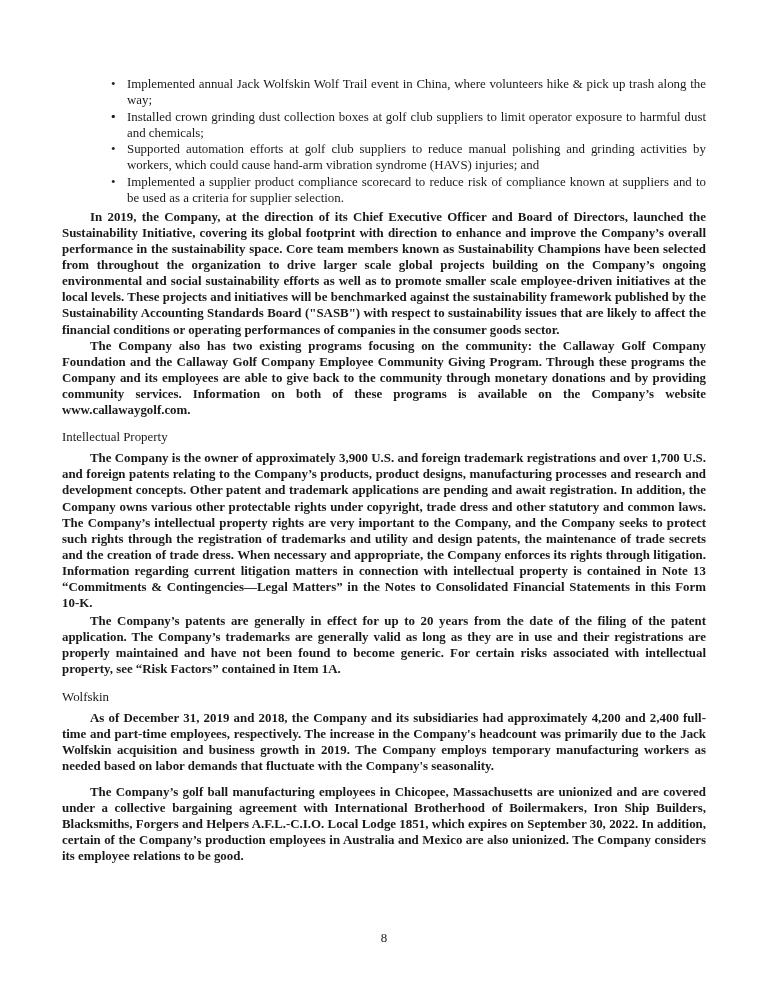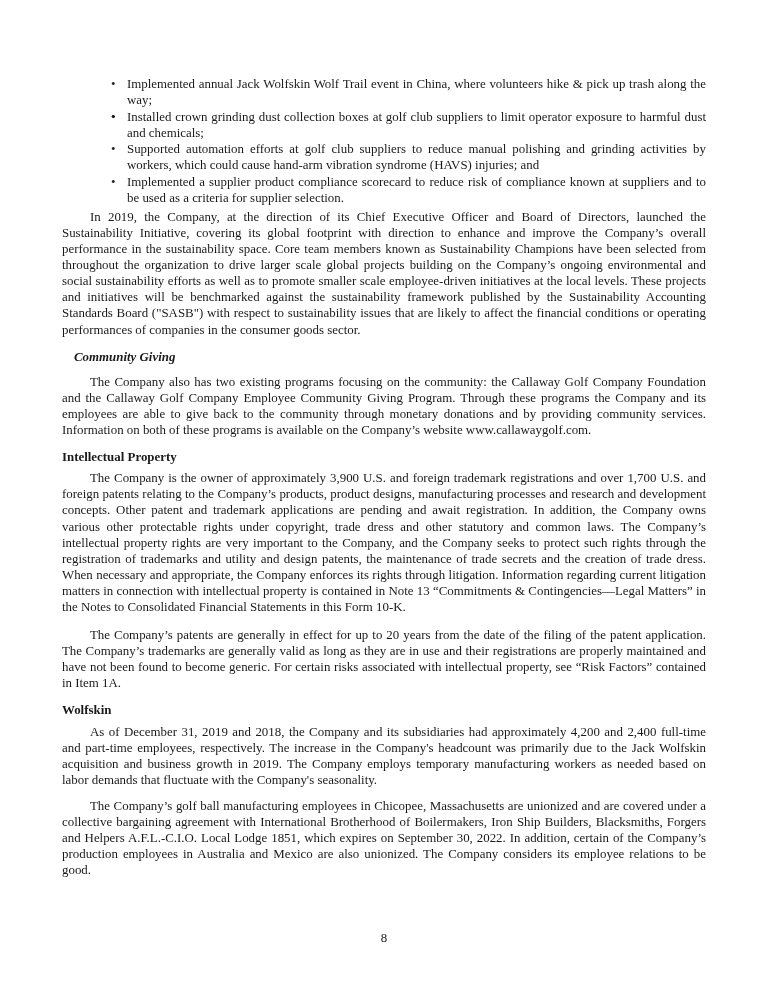--- a/index.html
+++ b/index.html
@@ -5,45 +5,44 @@
   html, body { margin: 0; padding: 0; background: #ffffff; }
   body { width: 768px; height: 1000px; position: relative; overflow: hidden; }
   .page {
     position: absolute; left: 62px; top: 76px; width: 644px;
     font-family: "Liberation Serif", serif; font-size: 12.9px; line-height: 16.1px;
     color: #1a1a1a;
   }
   ul.bullets { list-style: none; margin: 0; padding: 0 0 0 65px; }
   ul.bullets li { position: relative; text-align: justify; margin: 0 0 0.4px 0; }
   ul.bullets li .bullet { position: absolute; left: -16px; top: 0; }
-  p { margin: 0; text-align: justify; text-indent: 28px; }
-  p.gap-before { margin-top: 12px; }
+  p { margin: 0; text-align: justify; text-indent: 28px; font-weight: bold; }
+  p.gap-before { margin-top: 2px; }
   .subhead-italic { font-weight: bold; font-style: italic; margin: 11px 0 9px 12px; }
-  .subhead { font-weight: bold; margin: 11px 0 5px 0; }
+  .subhead { font-weight: normal; margin: 11px 0 5px 0; }
   .page-number {
     position: absolute; left: 0; width: 768px; top: 931px; text-align: center;
     font-family: "Liberation Serif", serif; font-size: 12.9px; color: #1a1a1a;
   }
 </style>
 </head>
 <body>
 
 <div class="page">
 
   <ul class="bullets">
     <li><span class="bullet">•</span><span>Implemented annual Jack Wolfskin Wolf Trail event in China, where volunteers hike &amp; pick up trash along the way;</span></li>
     <li><span class="bullet">•</span></li>
     <li><span class="bullet">•</span><span>Installed crown grinding dust collection boxes at golf club suppliers to limit operator exposure to harmful dust and chemicals;</span></li>
     <li><span class="bullet">•</span><span>Supported automation efforts at golf club suppliers to reduce manual polishing and grinding activities by workers, which could cause hand-arm vibration syndrome (HAVS) injuries; and</span></li>
     <li><span class="bullet">•</span><span>Implemented a supplier product compliance scorecard to reduce risk of compliance known at suppliers and to be used as a criteria for supplier selection.</span></li>
   </ul>
 
   <p class="gap-before" style="margin-top:3px">In 2019, the Company, at the direction of its Chief Executive Officer and Board of Directors, launched the Sustainability Initiative, covering its global footprint with direction to enhance and improve the Company’s overall performance in the sustainability space. Core team members known as Sustainability Champions have been selected from throughout the organization to drive larger scale global projects building on the Company’s ongoing environmental and social sustainability efforts as well as to promote smaller scale employee-driven initiatives at the local levels. These projects and initiatives will be benchmarked against the sustainability framework published by the Sustainability Accounting Standards Board ("SASB") with respect to sustainability issues that are likely to affect the financial conditions or operating performances of companies in the consumer goods sector.</p>
 
-  <div class="subhead-italic">Community Giving</div>
   <p>The Company also has two existing programs focusing on the community: the Callaway Golf Company Foundation and the Callaway Golf Company Employee Community Giving Program. Through these programs the Company and its employees are able to give back to the community through monetary donations and by providing community services. Information on both of these programs is available on the Company’s website www.callawaygolf.com.</p>
 
   <div class="subhead">Intellectual Property</div>
   <p>The Company is the owner of approximately 3,900 U.S. and foreign trademark registrations and over 1,700 U.S. and foreign patents relating to the Company’s products, product designs, manufacturing processes and research and development concepts. Other patent and trademark applications are pending and await registration. In addition, the Company owns various other protectable rights under copyright, trade dress and other statutory and common laws. The Company’s intellectual property rights are very important to the Company, and the Company seeks to protect such rights through the registration of trademarks and utility and design patents, the maintenance of trade secrets and the creation of trade dress. When necessary and appropriate, the Company enforces its rights through litigation. Information regarding current litigation matters in connection with intellectual property is contained in Note 13 “Commitments &amp; Contingencies—Legal Matters” in the Notes to Consolidated Financial Statements in this Form 10-K.</p>
   <p class="gap-before">The Company’s patents are generally in effect for up to 20 years from the date of the filing of the patent application. The Company’s trademarks are generally valid as long as they are in use and their registrations are properly maintained and have not been found to become generic. For certain risks associated with intellectual property, see “Risk Factors” contained in Item 1A.</p>
 
   <div class="subhead">Wolfskin</div>
   <p>As of December 31, 2019 and 2018, the Company and its subsidiaries had approximately 4,200 and 2,400 full-time and part-time employees, respectively. The increase in the Company's headcount was primarily due to the Jack Wolfskin acquisition and business growth in 2019. The Company employs temporary manufacturing workers as needed based on labor demands that fluctuate with the Company's seasonality.</p>
   <p class="gap-before" style="margin-top:10px">The Company’s golf ball manufacturing employees in Chicopee, Massachusetts are unionized and are covered under a collective bargaining agreement with International Brotherhood of Boilermakers, Iron Ship Builders, Blacksmiths, Forgers and Helpers A.F.L.-C.I.O. Local Lodge 1851, which expires on September 30, 2022. In addition, certain of the Company’s production employees in Australia and Mexico are also unionized. The Company considers its employee relations to be good.</p>
 

